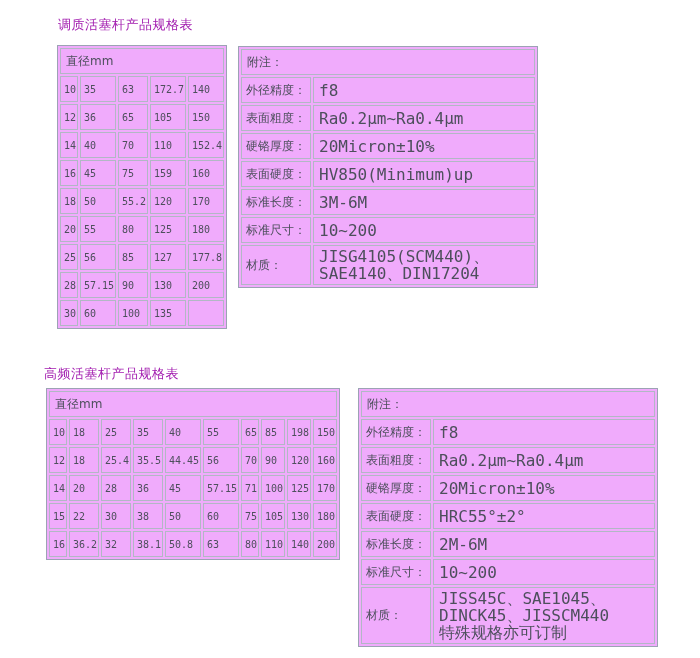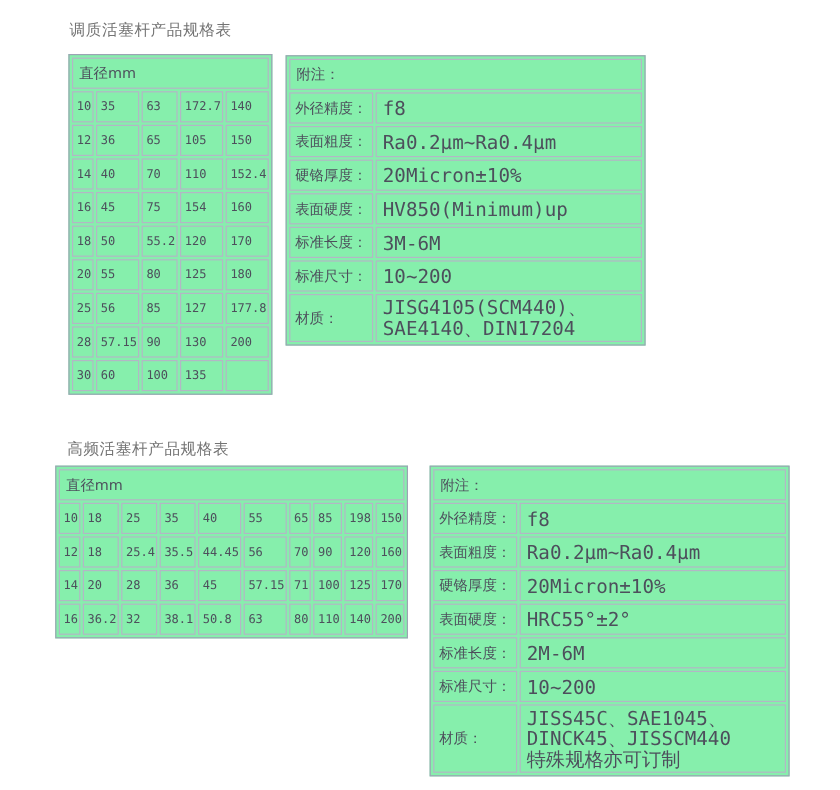--- a/index.html
+++ b/index.html
@@ -9,30 +9,30 @@
     height: 658px;
     background: #ffffff;
     overflow: hidden;
     font-family: "DejaVu Sans", sans-serif;
     color: #4d4f5c;
   }
   .section-title {
     position: absolute;
     font-size: 13px;
     letter-spacing: 0.5px;
-    color: #737373;
+    color: #a21caf;
     white-space: nowrap;
   }
   table {
     position: absolute;
     table-layout: fixed;
     border-collapse: separate;
     border-spacing: 2px;
     border: 1px solid #9ca3b4;
-    background: #86efac;
+    background: #f0abfc;
   }
   th, td {
     border: 1px solid #b2b7c5;
     font-weight: normal;
     vertical-align: middle;
     overflow: hidden;
   }
   th {
     font-size: 12px;
     text-align: left;
@@ -58,21 +58,21 @@
     font-family: "DejaVu Sans Mono", monospace;
     font-size: 16px;
     line-height: 17px;
     padding: 2px 5px;
     height: 20px;
     white-space: pre-line;
   }
   #title1 { left: 58px; top: 16px; }
   #dia1   { left: 57px; top: 45px;  width: 170px; }
   #notes1 { left: 238px; top: 46px; width: 300px; }
-  #title2 { left: 56px; top: 365px; }
+  #title2 { left: 44px; top: 365px; }
   #dia2   { left: 46px; top: 388px; width: 294px; }
   #notes2 { left: 358px; top: 388px; width: 300px; }
 </style>
 </head>
 <body>
 
 <div id="title1" class="section-title">调质活塞杆产品规格表</div>
 
 <table id="dia1" class="dia">
   <colgroup>
@@ -106,21 +106,21 @@
         <td>14</td>
         <td>40</td>
         <td>70</td>
         <td>110</td>
         <td>152.4</td>
       </tr>
       <tr>
         <td>16</td>
         <td>45</td>
         <td>75</td>
-        <td>154</td>
+        <td>159</td>
         <td>160</td>
       </tr>
       <tr>
         <td>18</td>
         <td>50</td>
         <td>55.2</td>
         <td>120</td>
         <td>170</td>
       </tr>
       <tr>
@@ -247,20 +247,32 @@
         <td>28</td>
         <td>36</td>
         <td>45</td>
         <td>57.15</td>
         <td>71</td>
         <td>100</td>
         <td>125</td>
         <td>170</td>
       </tr>
       <tr>
+        <td>15</td>
+        <td>22</td>
+        <td>30</td>
+        <td>38</td>
+        <td>50</td>
+        <td>60</td>
+        <td>75</td>
+        <td>105</td>
+        <td>130</td>
+        <td>180</td>
+      </tr>
+      <tr>
         <td>16</td>
         <td>36.2</td>
         <td>32</td>
         <td>38.1</td>
         <td>50.8</td>
         <td>63</td>
         <td>80</td>
         <td>110</td>
         <td>140</td>
         <td>200</td>

